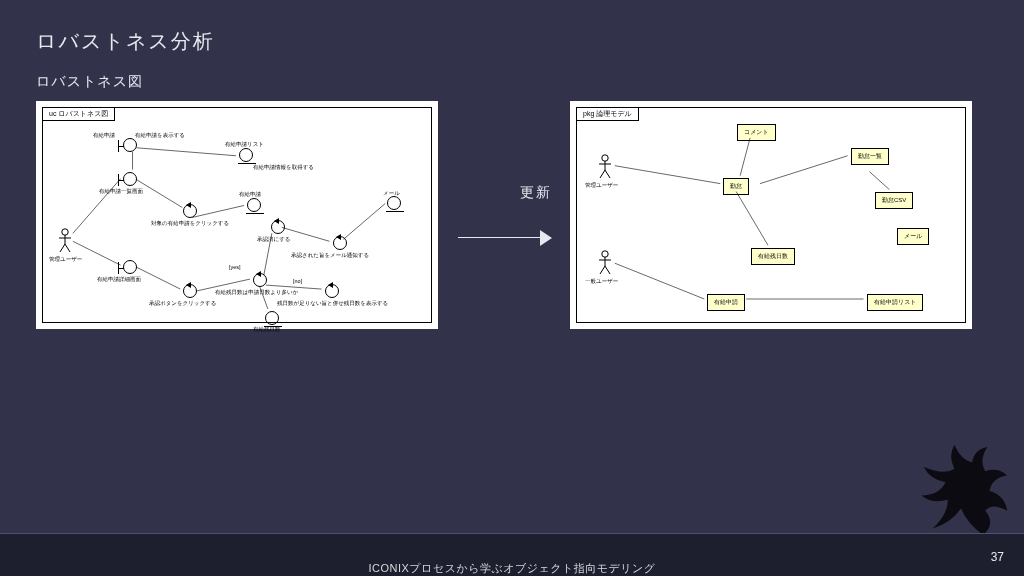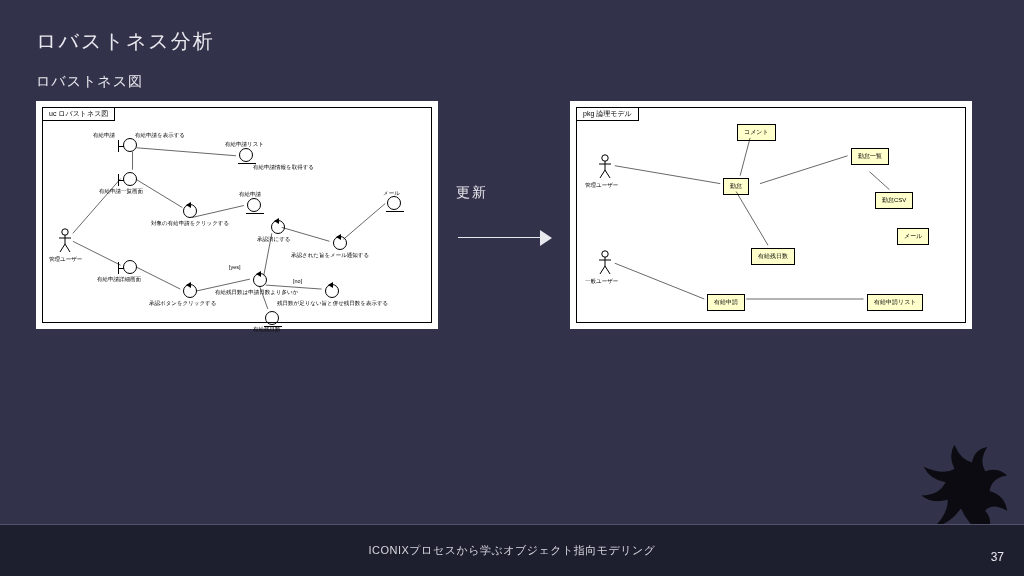--- a/index.html
+++ b/index.html
@@ -39,21 +39,21 @@
     border: 1px solid #000;
     padding: 1px 6px;
     font-size: 7px;
     color: #000;
   }
 
   .center-col {
     width: 96px;
     display: flex;
     flex-direction: column;
-    align-items: flex-start;
+    align-items: flex-end;
     gap: 28px;
   }
   .arrow-label { font-size: 14px; color: #e8e8ef; letter-spacing: 2px; }
   .arrow {
     width: 96px; height: 16px;
     position: relative;
   }
   .arrow-line {
     position: absolute; top: 7px; left: 2px; right: 10px; height: 1px; background: #e8e8ef;
   }
@@ -100,25 +100,25 @@
     border-bottom: 7px solid #000;
     z-index: -1;
   }
 
   .body-text { display: flex; flex-direction: column; gap: 12px; }
   .body-text p { font-size: 13.5px; color: #e8e8ef; letter-spacing: 1px; line-height: 1.5; }
 
   .footer {
     position: absolute;
     left: 0; right: 0; bottom: 0;
-    height: 52px;
+    height: 43px;
     background: #1e1f2e;
     border-top: 1px solid #51526a;
     display: flex;
-    align-items: center;
+    align-items: flex-end;
     justify-content: center;
     color: #d6d6de;
     font-size: 11px;
     letter-spacing: 0.5px;
   }
   .pagenum { position: absolute; right: 20px; bottom: 12px; font-size: 12px; color: #e8e8ef; }
 
   .dragon {
     position: absolute;
     right: 8px; bottom: 30px;

